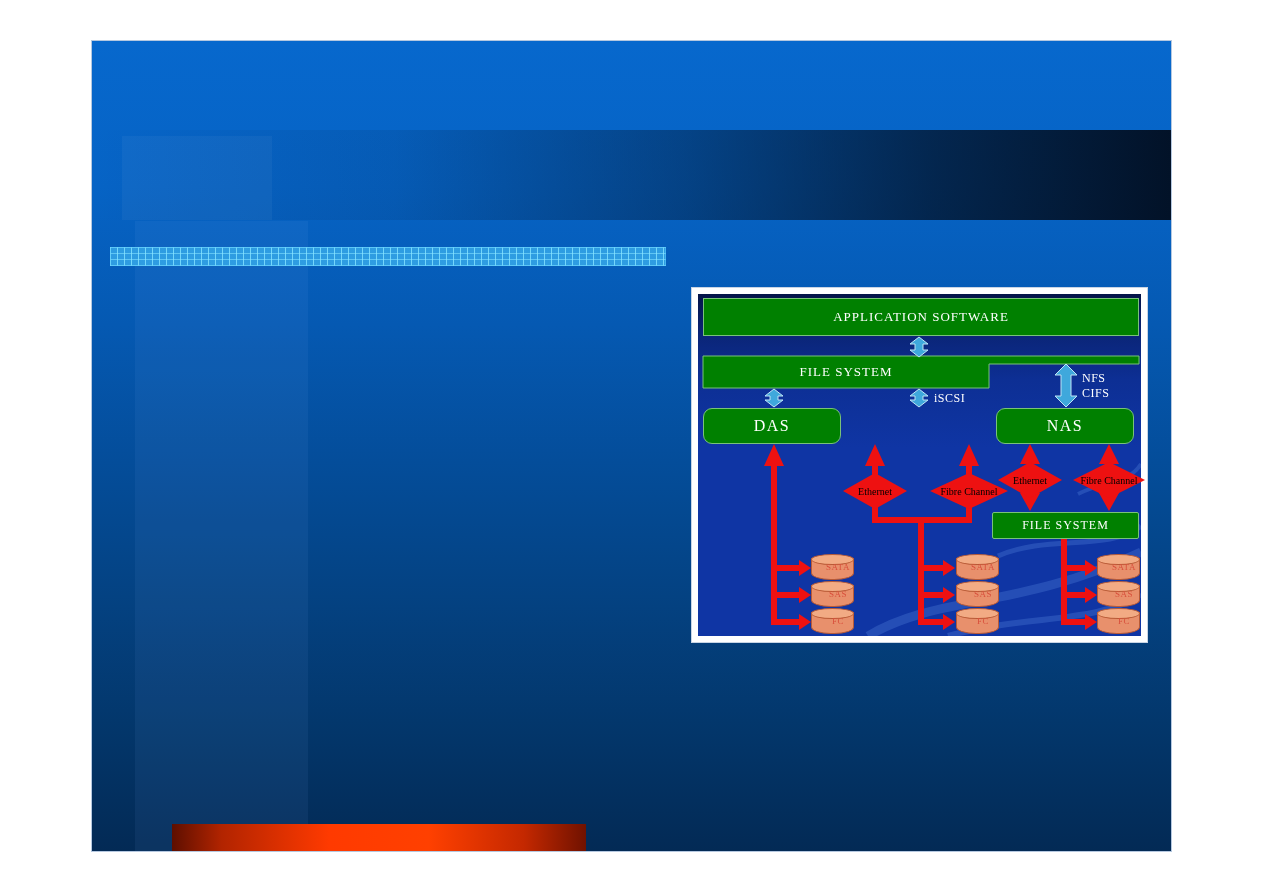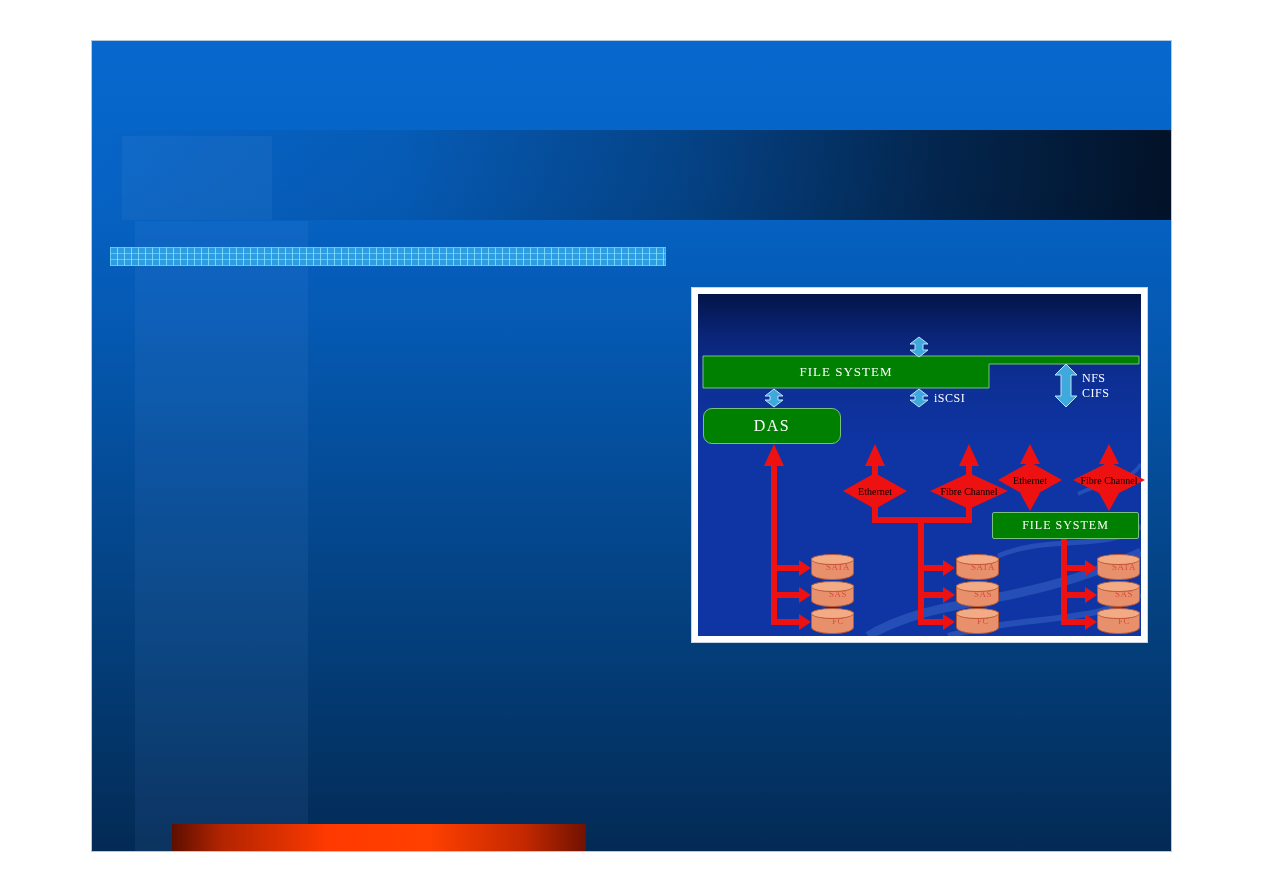--- a/index.html
+++ b/index.html
@@ -147,24 +147,26 @@
         </g>
 
         <g fill="#3fa8dc" stroke="#bfe4f5" stroke-width="1">
           <polygon points="221,43 230,50 225,50 225,56 230,56 221,63 212,56 217,56 217,50 212,50"></polygon>
           <polygon points="76,95 85,102 80,102 80,106 85,106 76,113 67,106 72,106 72,102 67,102"></polygon>
           <polygon points="221,95 230,102 225,102 225,106 230,106 221,113 212,106 217,106 217,102 212,102"></polygon>
           <polygon points="368,70 379,81 373,81 373,102 379,102 368,113 357,102 363,102 363,81 357,81"></polygon>
         </g>
       </svg>
 
+      <div class="gbox big" style="left:5px; top:4px; width:436px; height:38px;">APPLICATION SOFTWARE</div>
 
       <div class="fs-text">FILE SYSTEM</div>
 
       <div class="gbox node" style="left:5px; top:114px; width:138px; height:36px;">DAS</div>
+      <div class="gbox node" style="left:298px; top:114px; width:138px; height:36px;">NAS</div>
 
       <div class="gbox fs2" style="left:294px; top:218px; width:147px; height:27px; border-radius:2px;">FILE SYSTEM</div>
 
       <div class="plabel" style="left:236px; top:97px;">iSCSI</div>
       <div class="plabel" style="left:384px; top:77px;">NFS</div>
       <div class="plabel" style="left:384px; top:92px;font-family:Liberation Serif, serif;">CIFS</div>
 
       <div class="diamond" style="left:145px; top:179px; width:64px; height:36px;">Ethernet</div>
       <div class="diamond" style="left:232px; top:179px; width:78px; height:36px;">Fibre Channel</div>
       <div class="diamond" style="left:300px; top:168px; width:64px; height:36px;">Ethernet</div>

